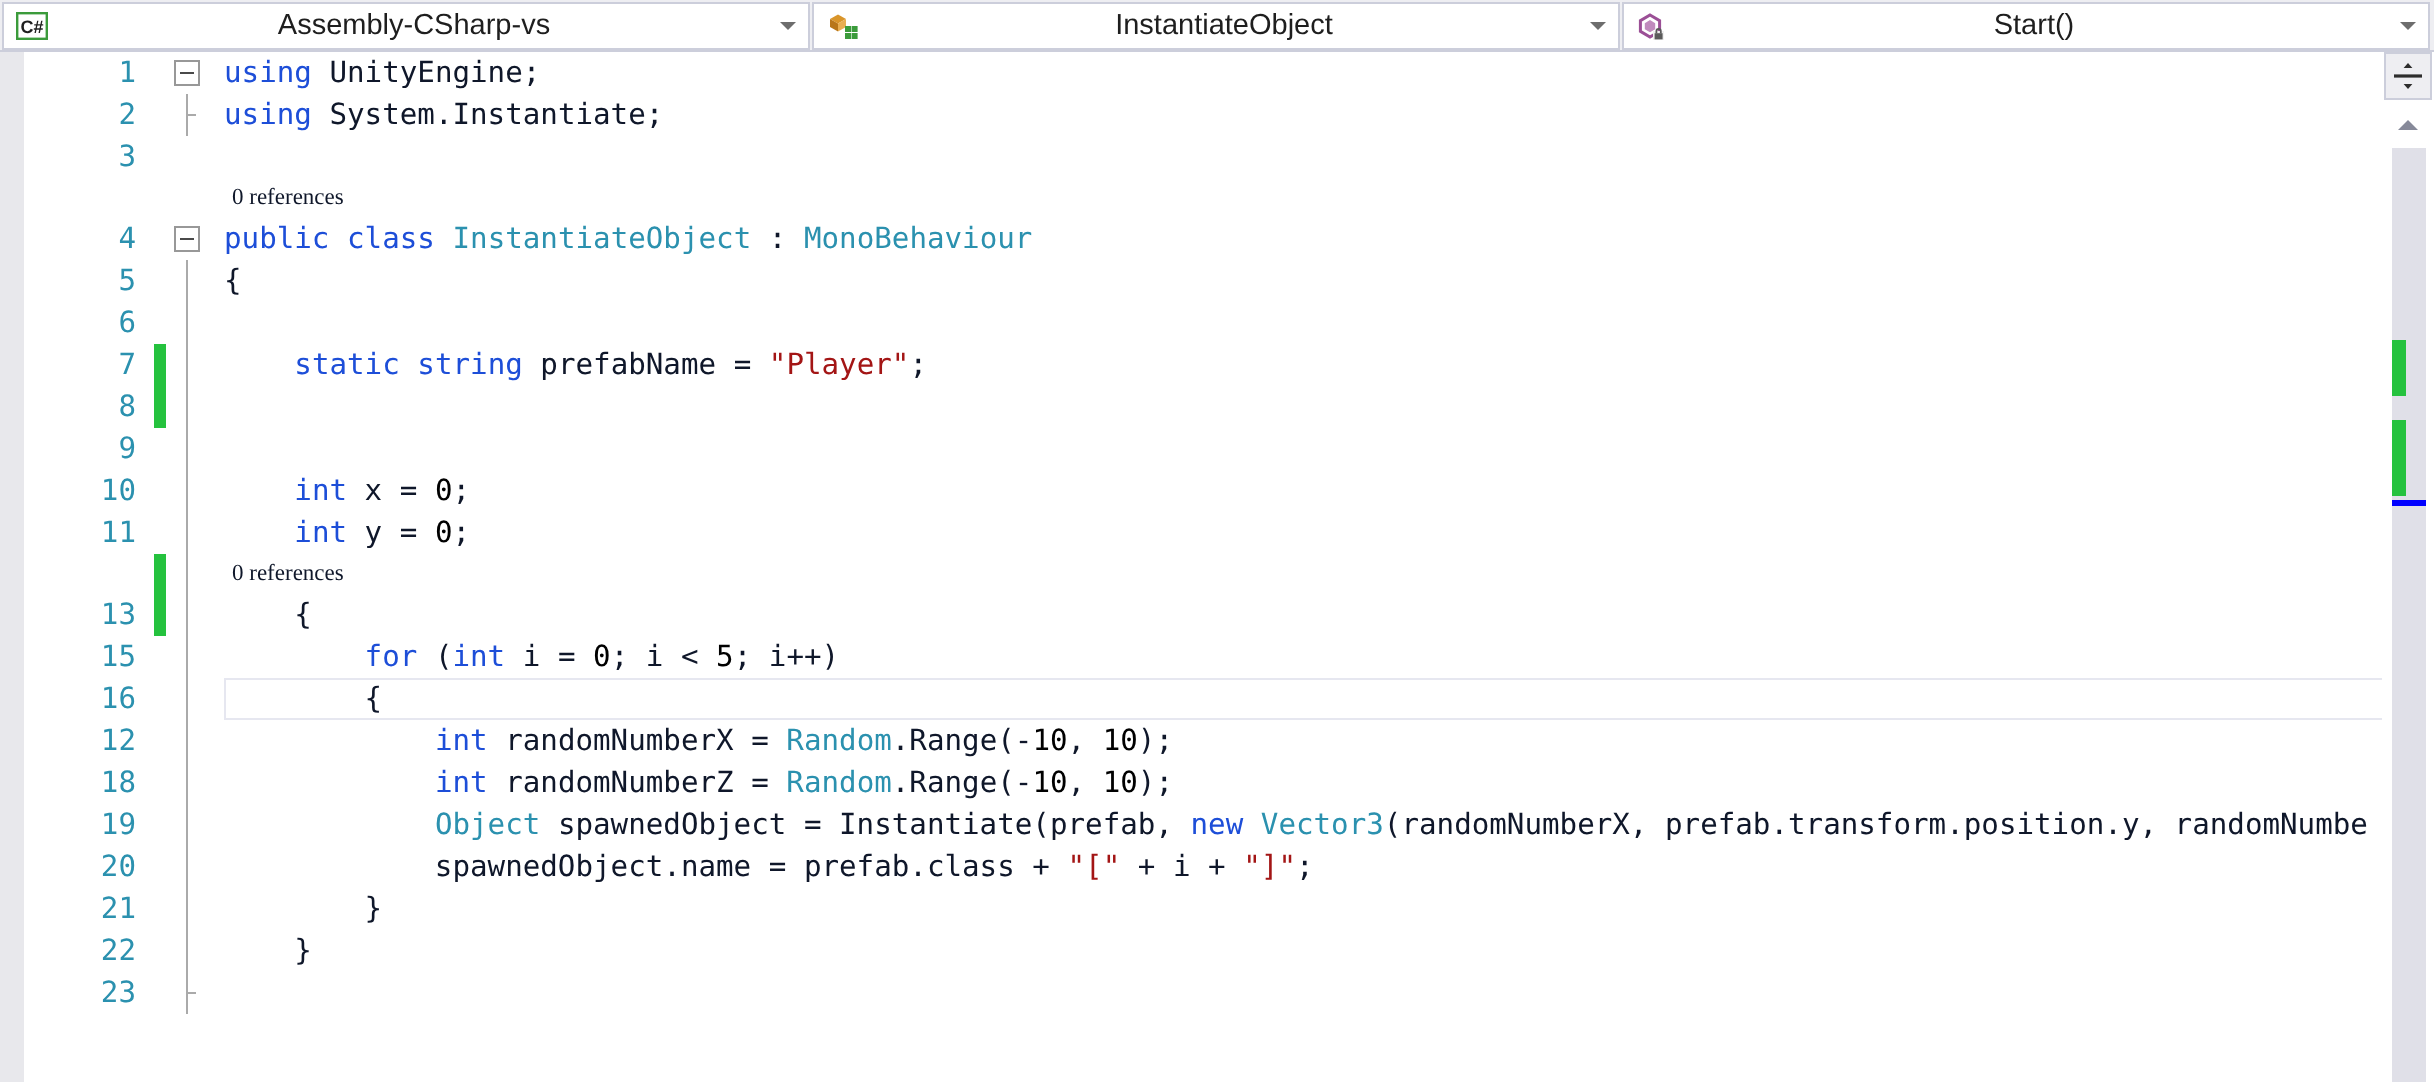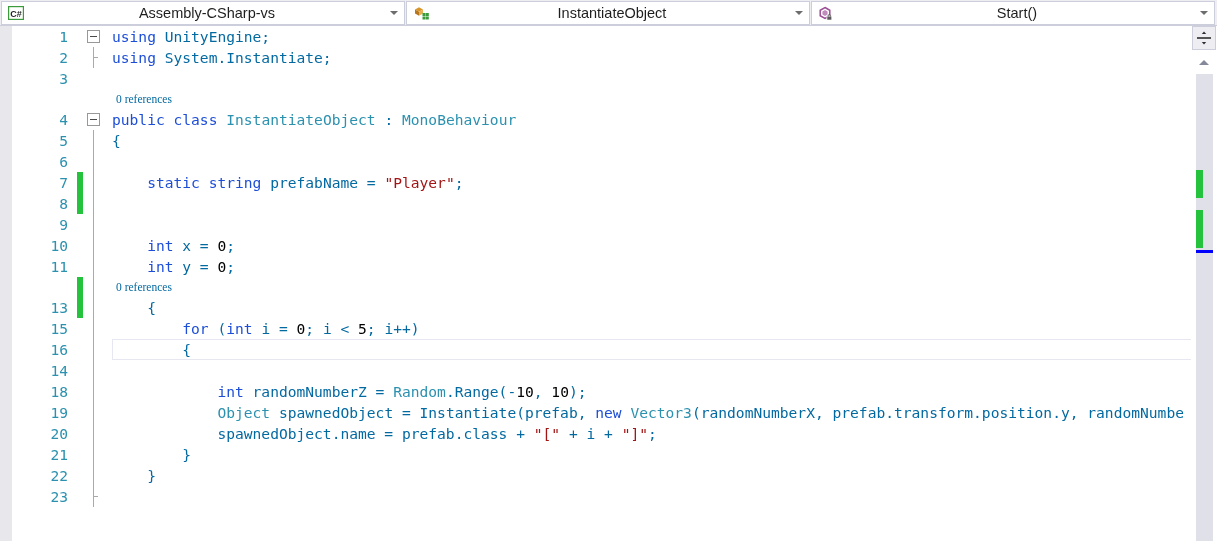--- a/index.html
+++ b/index.html
@@ -164,21 +164,21 @@
     width: 1100px;
     height: 21px;
     border: 1px solid #e6e7f0;
     background: #ffffff;
   }
 
   
   .kw   { color: #1d4ed8; }
   .type { color: #2b91af; }
   .str  { color: #a31515; }
-  .pln  { color: #0369a1; }
+  .pln  { color: #0f172a; }
   .num  { color: #000000; }
 
   
   #split-btn {
     position: absolute;
     left: 1px; top: 0;
     width: 24px; height: 24px;
     background: #eeeef2;
     border: 1px solid #cccedb;
     display: flex; align-items: center; justify-content: center;
@@ -273,21 +273,21 @@
         <div class="row"><span class="lnum">6</span><span class="vline"></span><span class="txt"></span></div>
         <div class="row"><span class="lnum">7</span><span class="changebar green"></span><span class="vline"></span><span class="txt"><span class="pln">    </span><span class="kw">static</span><span class="pln"> </span><span class="kw">string</span><span class="pln"> prefabName = </span><span class="str">"Player"</span><span class="pln">;</span></span></div>
         <div class="row"><span class="lnum">8</span><span class="changebar green"></span><span class="vline"></span><span class="txt"></span></div>
         <div class="row"><span class="lnum">9</span><span class="vline"></span><span class="txt"></span></div>
         <div class="row"><span class="lnum">10</span><span class="vline"></span><span class="txt"><span class="pln">    </span><span class="kw">int</span><span class="pln"> x = </span><span class="num">0</span><span class="pln">;</span></span></div>
         <div class="row"><span class="lnum">11</span><span class="vline"></span><span class="txt"><span class="pln">    </span><span class="kw">int</span><span class="pln"> y = </span><span class="num">0</span><span class="pln">;</span></span></div>
         <div class="row codelens"><span class="changebar green"></span><span class="vline"></span><span class="txt"><span class="pln">0 references</span></span></div>
         <div class="row"><span class="lnum">13</span><span class="changebar green"></span><span class="vline"></span><span class="txt"><span class="pln">    {</span></span></div>
         <div class="row"><span class="lnum">15</span><span class="vline"></span><span class="txt"><span class="pln">        </span><span class="kw">for</span><span class="pln"> (</span><span class="kw">int</span><span class="pln"> i = </span><span class="num">0</span><span class="pln">; i &lt; </span><span class="num">5</span><span class="pln">; i++)</span></span></div>
         <div class="row current"><div class="hl"></div><span class="lnum">16</span><span class="vline"></span><span class="txt"><span class="pln">        {</span></span></div>
-        <div class="row"><span class="lnum">14</span><span class="vline"></span></div>
+        <div class="row"><span class="lnum">12</span><span class="vline"></span><span class="txt"><span class="pln">            </span><span class="kw">int</span><span class="pln"> randomNumberX = </span><span class="type">Random</span><span class="pln">.Range(-</span><span class="num">10</span><span class="pln">, </span><span class="num">10</span><span class="pln">);</span></span></div>
         <div class="row"><span class="lnum">18</span><span class="vline"></span><span class="txt"><span class="pln">            </span><span class="kw">int</span><span class="pln"> randomNumberZ = </span><span class="type">Random</span><span class="pln">.Range(-</span><span class="num">10</span><span class="pln">, </span><span class="num">10</span><span class="pln">);</span></span></div>
         <div class="row"><span class="lnum">19</span><span class="vline"></span><span class="txt"><span class="pln">            </span><span class="type">Object</span><span class="pln"> spawnedObject = Instantiate(prefab, </span><span class="kw">new</span><span class="pln"> </span><span class="type">Vector3</span><span class="pln">(randomNumberX, prefab.transform.position.y, randomNumbe</span></span></div>
         <div class="row"><span class="lnum">20</span><span class="vline"></span><span class="txt"><span class="pln">            spawnedObject.name = prefab.class + </span><span class="str">"["</span><span class="pln"> + i + </span><span class="str">"]"</span><span class="pln">;</span></span></div>
         <div class="row"><span class="lnum">21</span><span class="vline"></span><span class="txt"><span class="pln">        }</span></span></div>
         <div class="row"><span class="lnum">22</span><span class="vline"></span><span class="txt"><span class="pln">    }</span></span></div>
         <div class="row"><span class="lnum">23</span><span class="vline endcap"></span><span class="txt"></span></div>
       </div>
   </div>
 
   <div id="vscroll">

